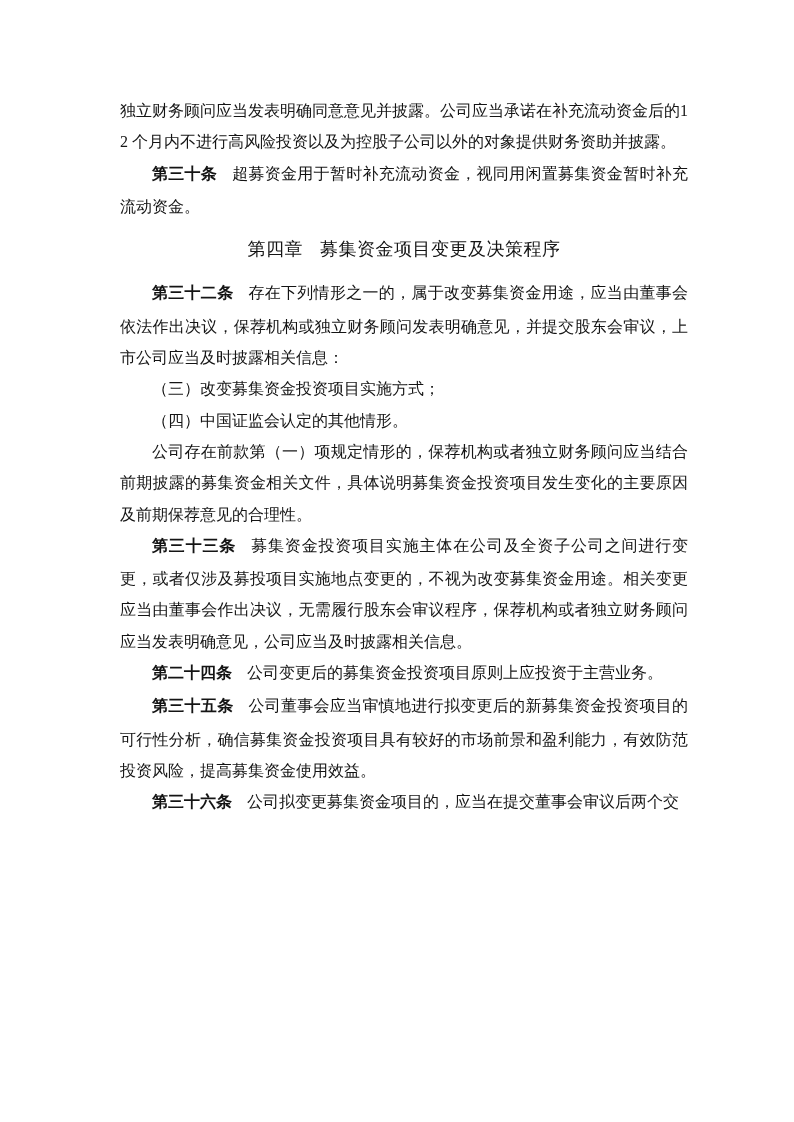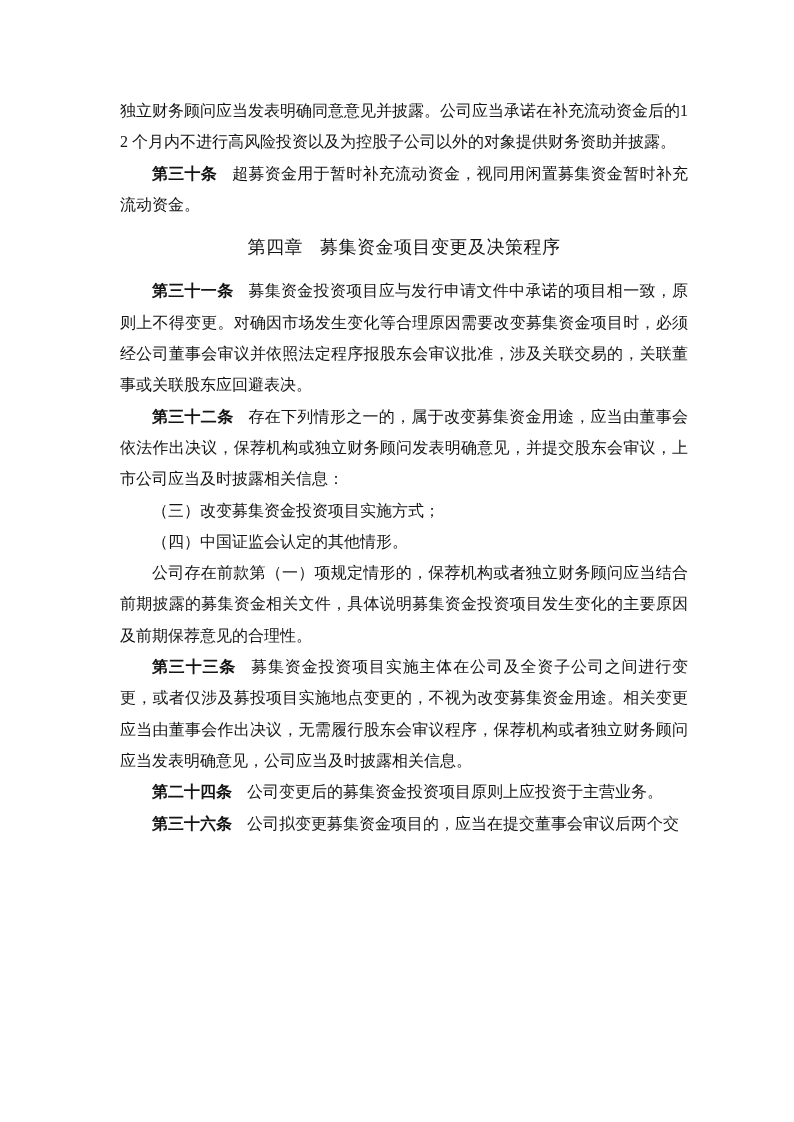--- a/index.html
+++ b/index.html
@@ -28,21 +28,21 @@
     line-height: 31.3px;
     text-align: justify;
     text-indent: 32px;
     word-break: break-all;
   }
   .para.no-indent {
     text-indent: 0;
   }
   .article-label {
     font-weight: bold;
-    font-family: Liberation Sans, sans-serif;
+    font-family: Liberation Mono, monospace;
     margin-right: 15px;
   }
   .chapter {
     margin: 12px 0 12px 0;
     font-size: 18px;
     line-height: 31.3px;
     text-align: center;
     font-weight: normal;
     font-family: "Liberation Sans", "DejaVu Sans", sans-serif;
     letter-spacing: 0.5px;
@@ -61,23 +61,20 @@
     <p class="para no-indent">独立财务顾问应当发表明确同意意见并披露。公司应当承诺在补充流动资金后的12 个月内不进行高风险投资以及为控股子公司以外的对象提供财务资助并披露。</p>
 
     <p class="para">
       <span class="article-label">第三十条</span><span>超募资金用于暂时补充流动资金，视同用闲置募集资金暂时补充流动资金。</span>
     </p>
 
     <h2 class="chapter">
       <span class="chapter-label">第四章</span><span>募集资金项目变更及决策程序</span>
     </h2>
 
-    <p class="para">
-      <span class="article-label">第三十一条</span><span>募集资金投资项目应与发行申请文件中承诺的项目相一致，原则上不得变更。对确因市场发生变化等合理原因需要改变募集资金项目时，必须经公司董事会审议并依照法定程序报股东会审议批准，涉及关联交易的，关联董事或关联股东应回避表决。</span>
-    </p>
 
     <p class="para">
       <span class="article-label">第三十二条</span><span>存在下列情形之一的，属于改变募集资金用途，应当由董事会依法作出决议，保荐机构或独立财务顾问发表明确意见，并提交股东会审议，上市公司应当及时披露相关信息：</span>
     </p>
 
 
 
     <p class="para">（三）改变募集资金投资项目实施方式；</p>
 
     <p class="para">（四）中国证监会认定的其他情形。</p>
@@ -85,19 +82,22 @@
     <p class="para">公司存在前款第（一）项规定情形的，保荐机构或者独立财务顾问应当结合前期披露的募集资金相关文件，具体说明募集资金投资项目发生变化的主要原因及前期保荐意见的合理性。</p>
 
     <p class="para">
       <span class="article-label">第三十三条</span><span>募集资金投资项目实施主体在公司及全资子公司之间进行变更，或者仅涉及募投项目实施地点变更的，不视为改变募集资金用途。相关变更应当由董事会作出决议，无需履行股东会审议程序，保荐机构或者独立财务顾问应当发表明确意见，公司应当及时披露相关信息。</span>
     </p>
 
     <p class="para">
       <span class="article-label">第二十四条</span><span>公司变更后的募集资金投资项目原则上应投资于主营业务。</span>
     </p>
 
+    <p class="para">
+      <span class="article-label">第三十五条</span><span>公司董事会应当审慎地进行拟变更后的新募集资金投资项目的可行性分析，确信募集资金投资项目具有较好的市场前景和盈利能力，有效防范投资风险，提高募集资金使用效益。</span>
+    </p>
 
     <p class="para">
       <span class="article-label">第三十六条</span><span>公司拟变更募集资金项目的，应当在提交董事会审议后两个交</span>
     </p>
 
   </div>
 </div>
 
 </body></html>

